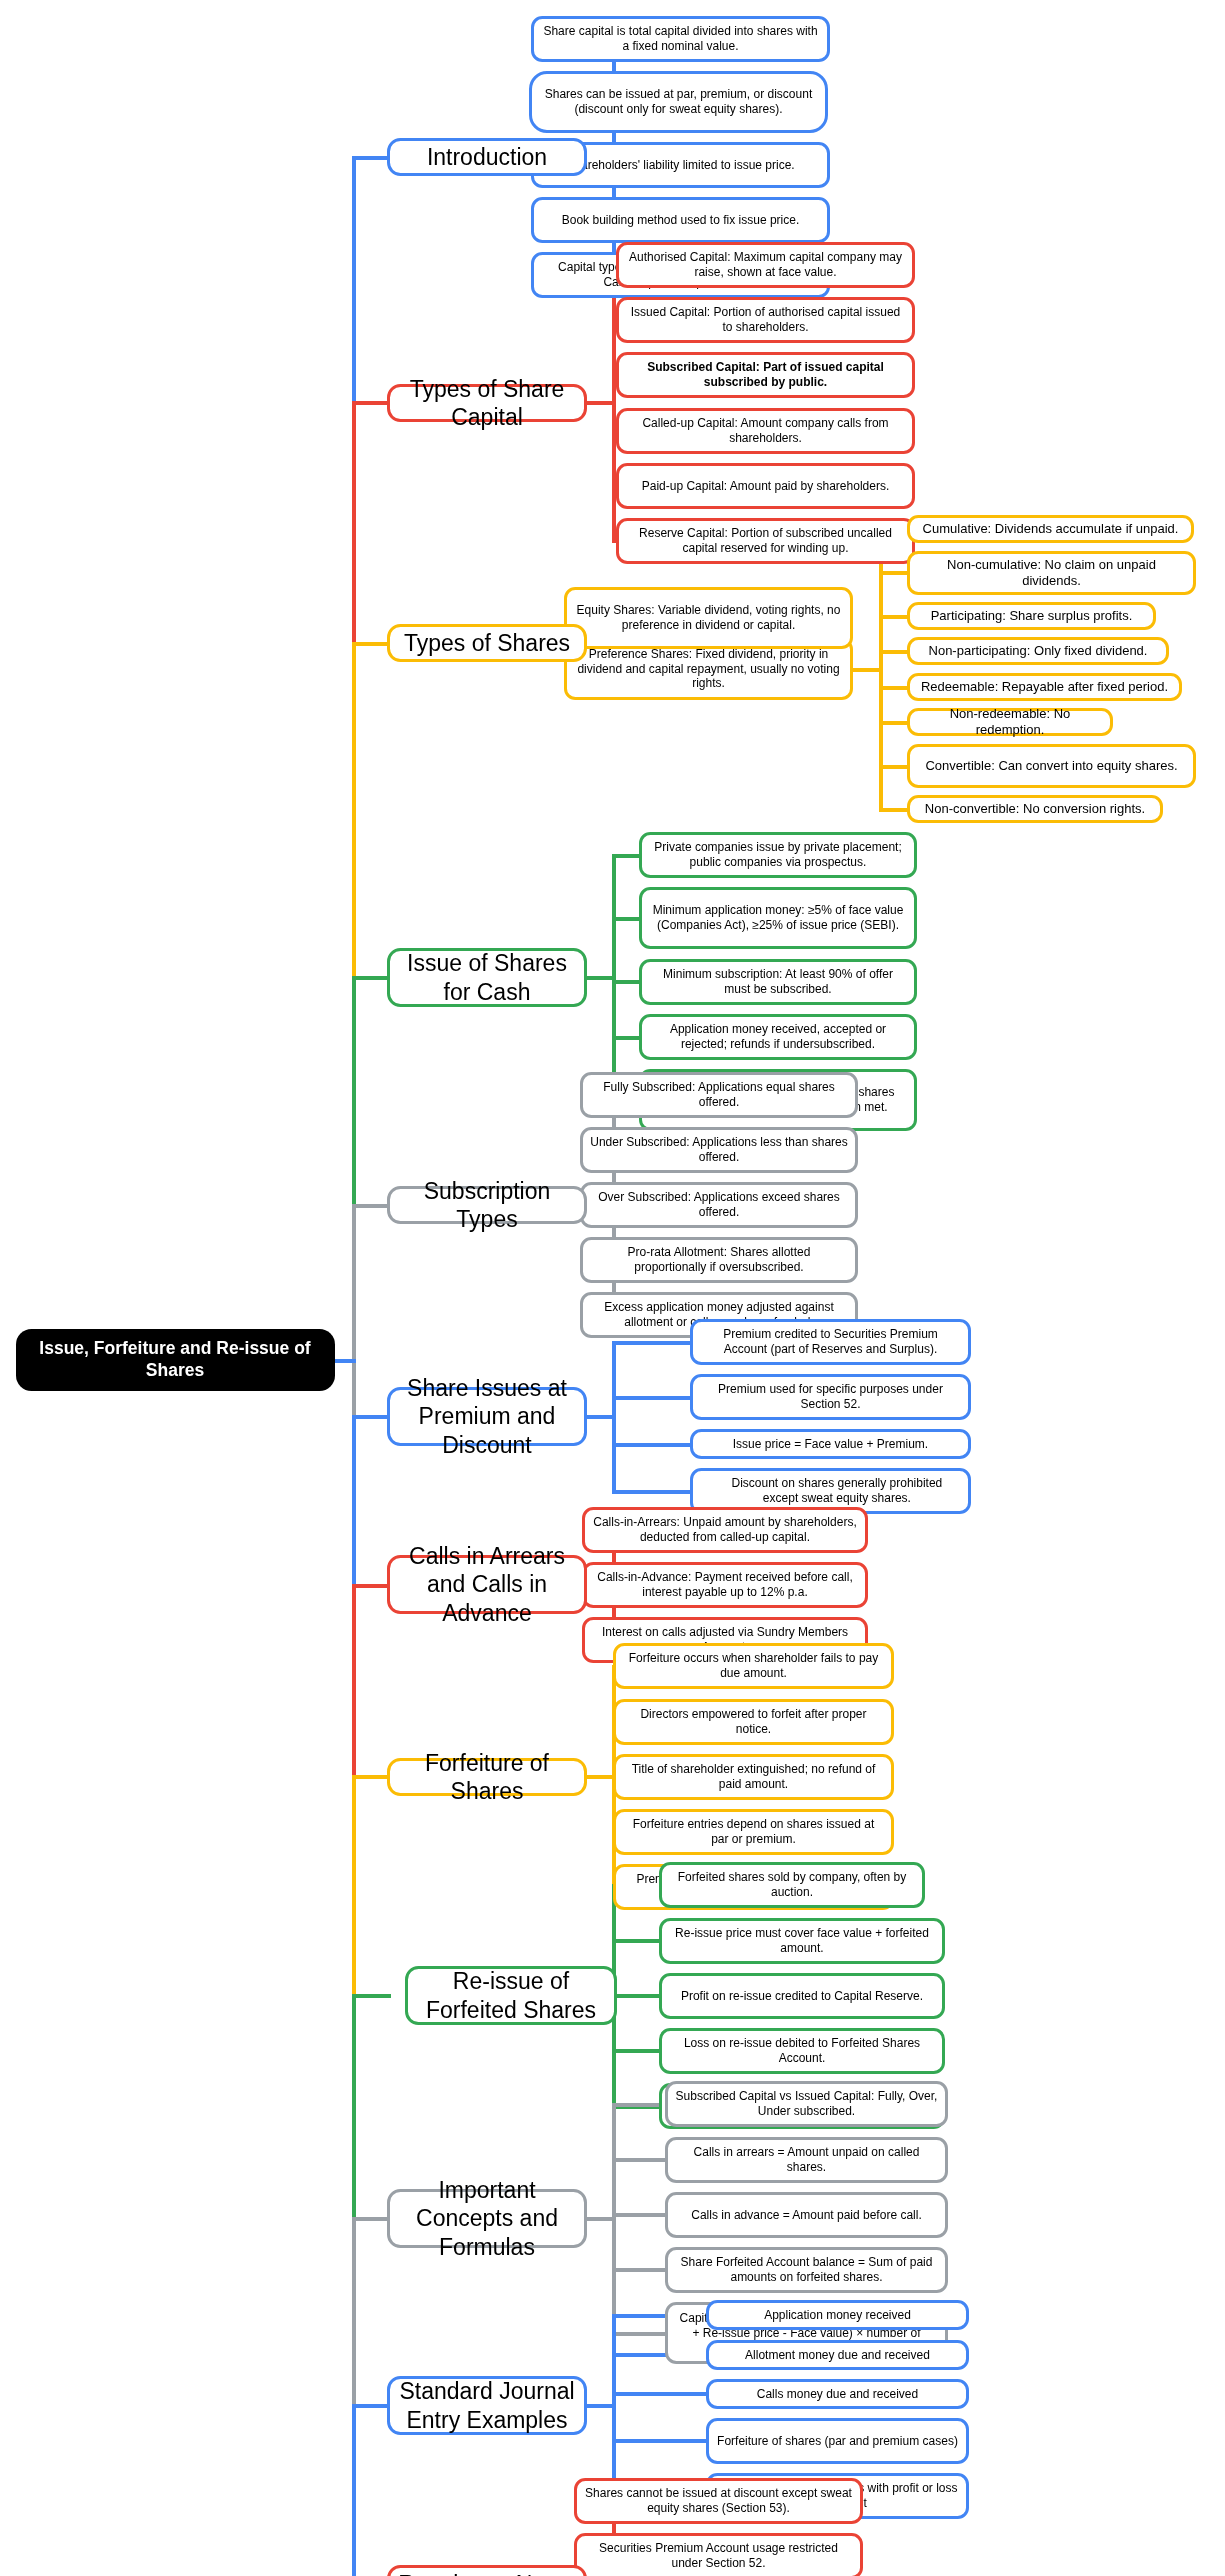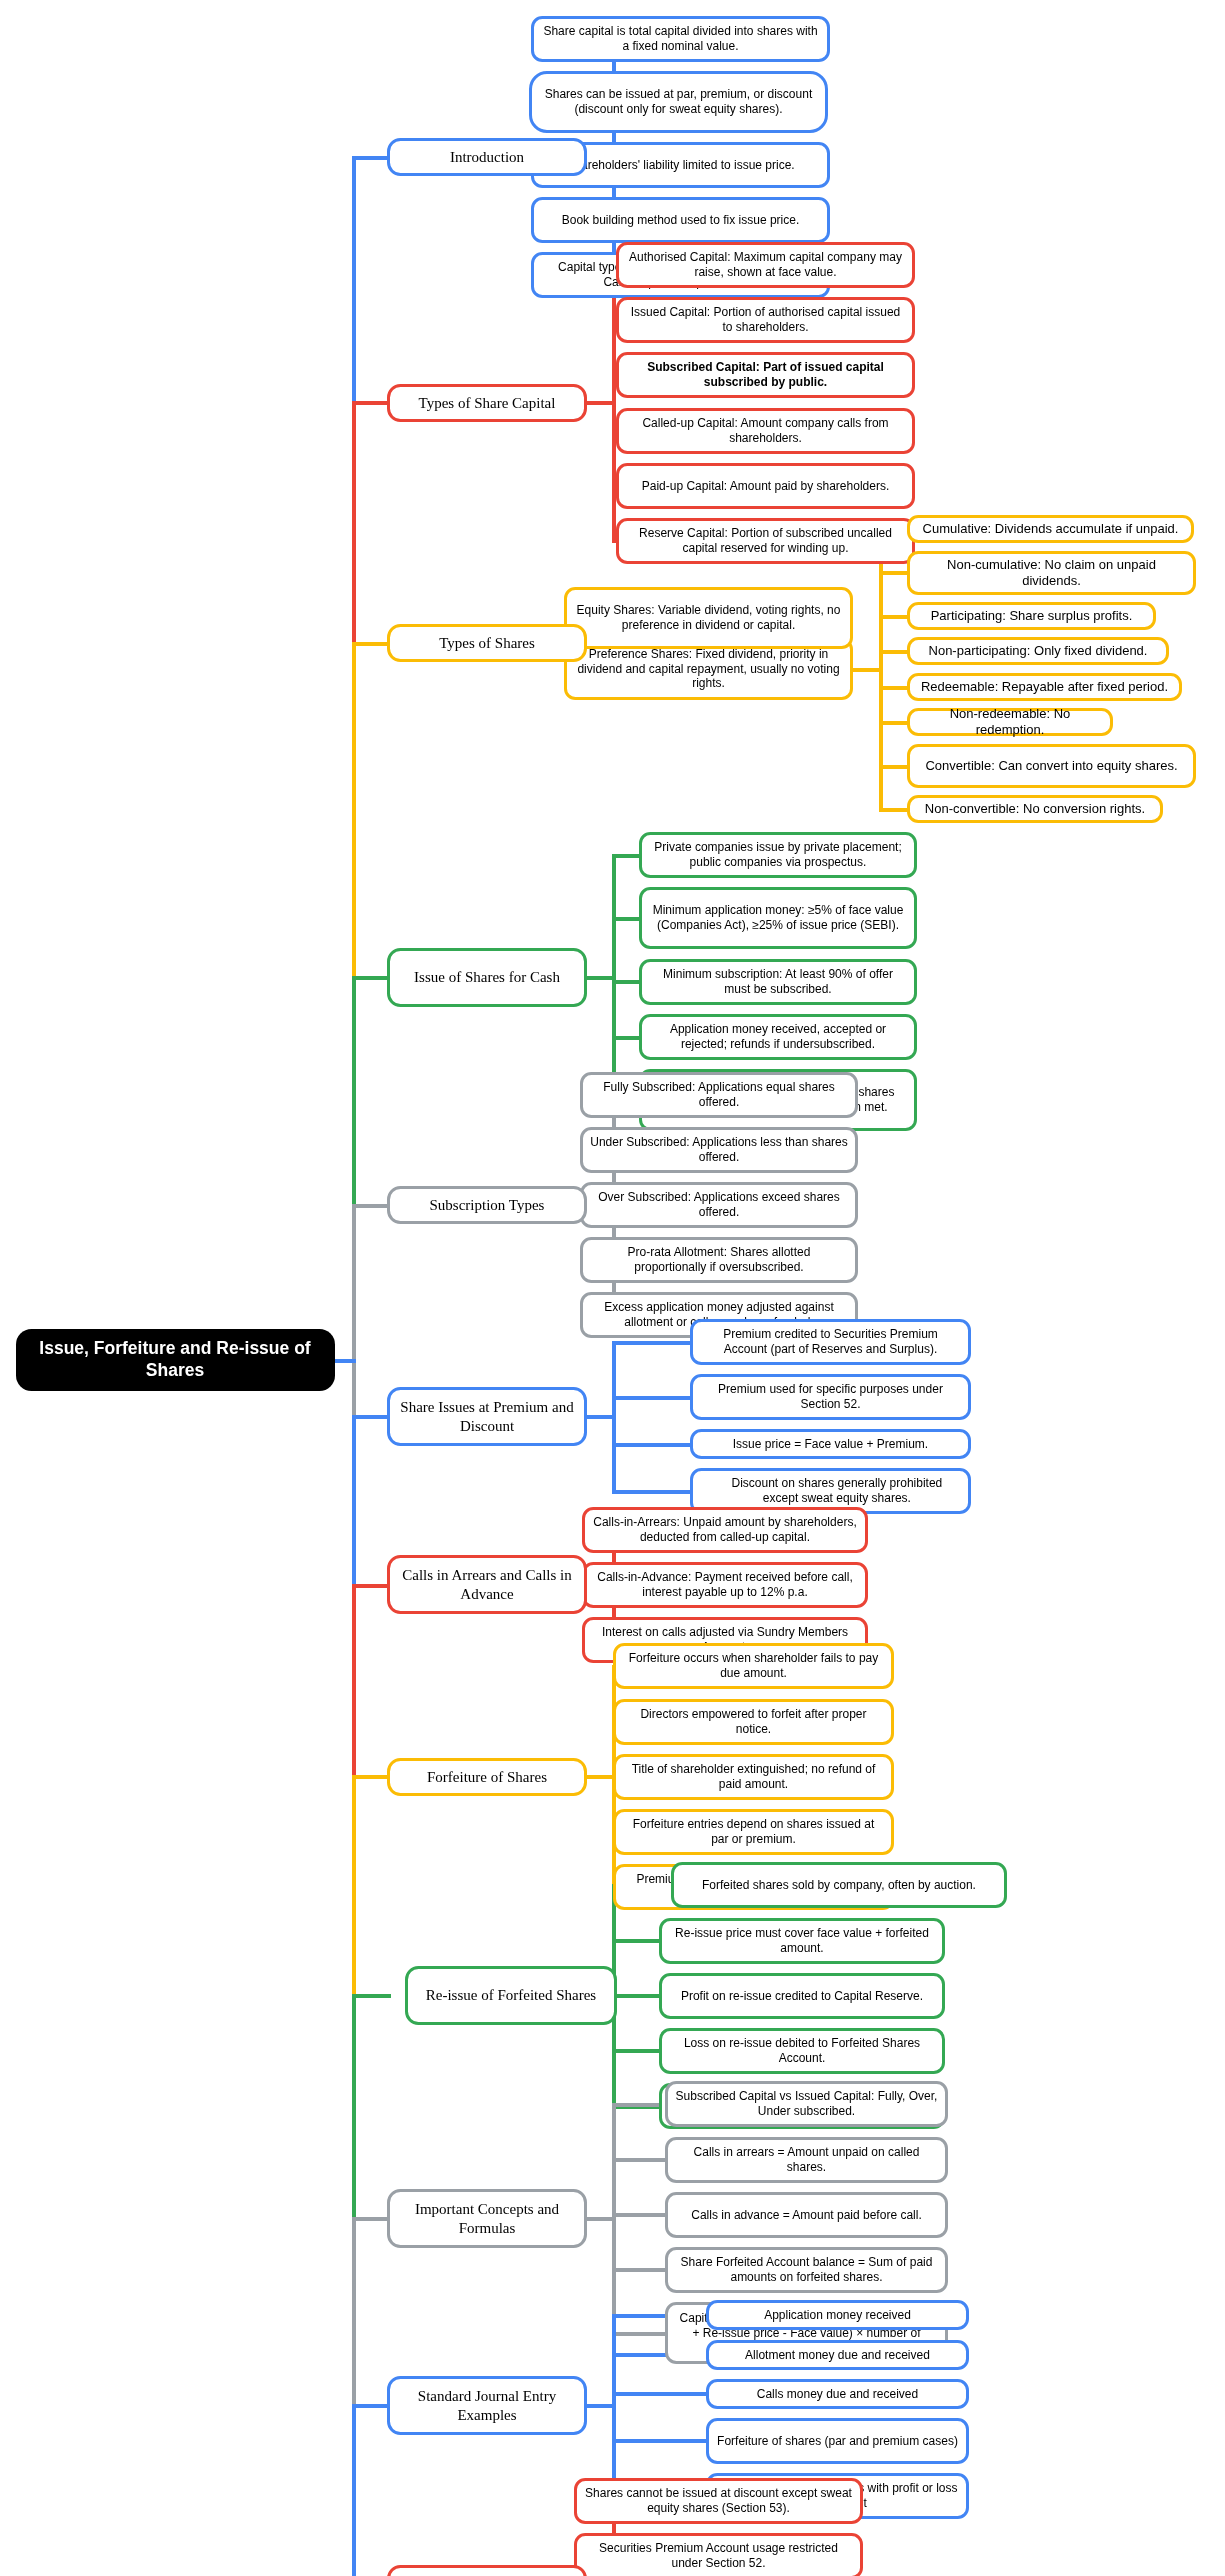--- a/index.html
+++ b/index.html
@@ -41,22 +41,21 @@
     border-radius: 15.5px;
     font-weight: bold;
     font-size: 17.5px;
     line-height: 1.25;
     padding: 5.2px 9.3px;
   }
 
   
   .topic {
     border-width: 3.6px;
-    font-size: 15px;
-    font-family: Liberation Serif, serif;
+    font-size: 23px;
   }
   
   .leaf {
     border-width: 3.1px;
     font-size: 12px;
     border-radius: 11.3px;
   }
   .leaf.sub {
     font-size: 13px;
   }
@@ -201,21 +200,21 @@
     <div class="node leaf c-yellow" style="left: 613px; top: 1754px; width: 281px; height: 46px; z-index: 3;">Title of shareholder extinguished; no refund of paid amount.</div>
     <div class="ln h b-yellow" style="left: 612px; top: 1831px; width: 4.6px; height: 3.6px;"></div>
     <div class="node leaf c-yellow" style="left: 613px; top: 1809px; width: 281px; height: 46px; z-index: 3;">Forfeiture entries depend on shares issued at par or premium.</div>
     <div class="ln h b-yellow" style="left: 612px; top: 1886px; width: 4.6px; height: 3.6px;"></div>
     <div class="node leaf c-yellow" style="left: 613px; top: 1864px; width: 281px; height: 46px; z-index: 3;">Premium received cannot be cancelled after forfeiture.</div>
     <div class="node topic c-yellow" style="left: 387px; top: 1758px; width: 200px; height: 38px; z-index: 3;">Forfeiture of Shares</div>
     <div class="ln h b-yellow" style="left: 352px; top: 1775px; width: 39px; height: 3.6px;"></div>
     <div class="ln h b-green" style="left: 587px; top: 1994px; width: 28px; height: 3.6px;"></div>
     <div class="ln v b-green" style="left: 612px; top: 1884px; width: 3.6px; height: 224px;"></div>
     <div class="ln h b-green" style="left: 612px; top: 1884px; width: 51px; height: 3.6px;"></div>
-    <div class="node leaf c-green" style="left: 659px; top: 1862px; width: 336px; height: 46px; z-index: 3; margin-left: 12px;">Forfeited shares sold by company, often by auction.</div>
+    <div class="node leaf c-green" style="left: 659px; top: 1862px; width: 266px; height: 46px; z-index: 3;">Forfeited shares sold by company, often by auction.</div>
     <div class="ln h b-green" style="left: 612px; top: 1939px; width: 51px; height: 3.6px;"></div>
     <div class="node leaf c-green" style="left: 659px; top: 1918px; width: 286px; height: 46px; z-index: 3;">Re-issue price must cover face value + forfeited amount.</div>
     <div class="ln h b-green" style="left: 612px; top: 1994px; width: 51px; height: 3.6px;"></div>
     <div class="node leaf c-green" style="left: 659px; top: 1973px; width: 286px; height: 46px; z-index: 3;">Profit on re-issue credited to Capital Reserve.</div>
     <div class="ln h b-green" style="left: 612px; top: 2049px; width: 51px; height: 3.6px;"></div>
     <div class="node leaf c-green" style="left: 659px; top: 2028px; width: 286px; height: 46px; z-index: 3;">Loss on re-issue debited to Forfeited Shares Account.</div>
     <div class="ln h b-green" style="left: 612px; top: 2105px; width: 51px; height: 3.6px;"></div>
     <div class="node leaf c-green" style="left: 659px; top: 2083px; width: 286px; height: 46px; z-index: 3;">Excess over face value added to Securities Premium Account.</div>
     <div class="node topic c-green" style="left: 405px; top: 1966px; width: 212px; height: 59px; z-index: 3;">Re-issue of Forfeited Shares</div>
     <div class="ln h b-green" style="left: 352px; top: 1994px; width: 39px; height: 3.6px;"></div>

